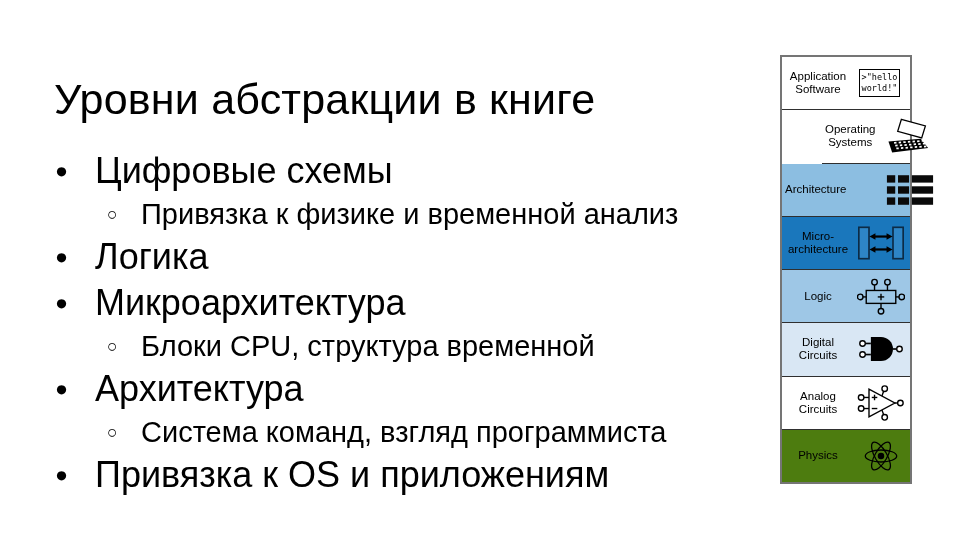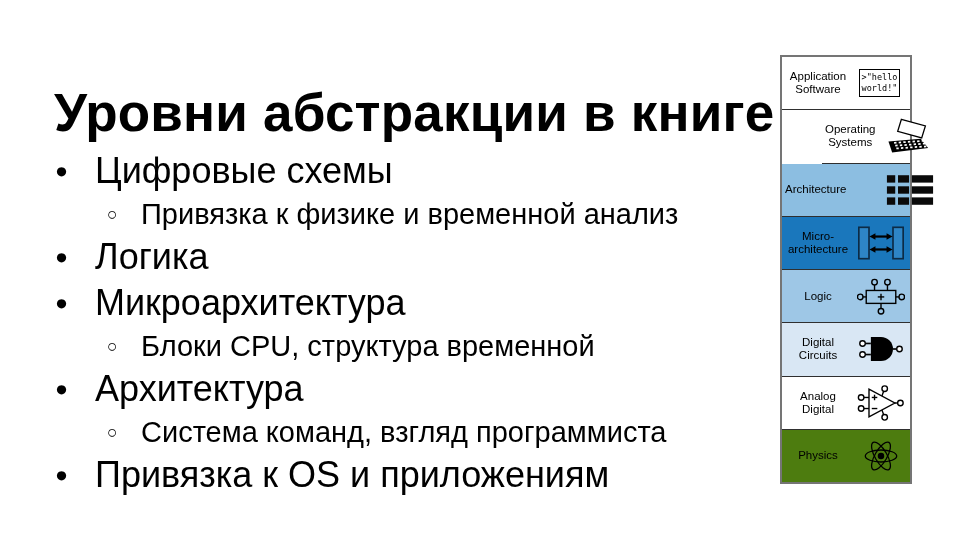--- a/index.html
+++ b/index.html
@@ -1,20 +1,20 @@
 <!DOCTYPE html>
 <html><head>
 <meta charset="utf-8">
 <style>
   html,body{margin:0;padding:0;background:#fff;}
   .slide{position:relative;width:960px;height:540px;background:#ffffff;overflow:hidden;
          font-family:"Liberation Sans",sans-serif;color:#000;}
 
   
-  .title{position:absolute;left:54px;top:46px;font-size:53px;font-weight:700;
+  .title{position:absolute;left:54px;top:46px;font-size:43px;font-weight:400;
          letter-spacing:0.2px;white-space:nowrap;}
 
   
   .bullets{position:absolute;left:55px;top:148px;width:710px;}
   .bullet{display:flex;align-items:flex-start;}
   .level1{font-size:36px;line-height:46px;}
   .level2{font-size:29px;line-height:40px;padding-left:52px;}
   .marker{flex:none;font-size:0.60em;line-height:inherit;}
   .level1 .marker{width:40px;}
   .level2 .marker{width:34px;}
@@ -185,21 +185,21 @@
             </g>
             <g fill="#fff" stroke="#000" stroke-width="1.5">
               <circle cx="6" cy="14" r="3"></circle>
               <circle cx="6" cy="26" r="3"></circle>
               <circle cx="46" cy="20" r="3"></circle>
             </g>
           </svg>
         </div>
       </div>
       <div class="stack-row" style="background: rgb(255, 255, 255);">
-        <div class="row-label">Analog Digital</div>
+        <div class="row-label">Analog Circuits</div>
         <div class="row-icon">
           <svg width="48" height="38" viewBox="0 0 52 40">
             <polygon points="13,5 13,35 41,20" fill="#fff" stroke="#000" stroke-width="1.5"></polygon>
             <g stroke="#000" stroke-width="1.5">
               <line x1="16" y1="14" x2="22" y2="14"></line>
               <line x1="19" y1="11" x2="19" y2="17"></line>
               <line x1="16" y1="26" x2="22" y2="26"></line>
               <line x1="7.5" y1="14" x2="13" y2="14"></line>
               <line x1="7.5" y1="26" x2="13" y2="26"></line>
               <line x1="41" y1="20" x2="44" y2="20"></line>

